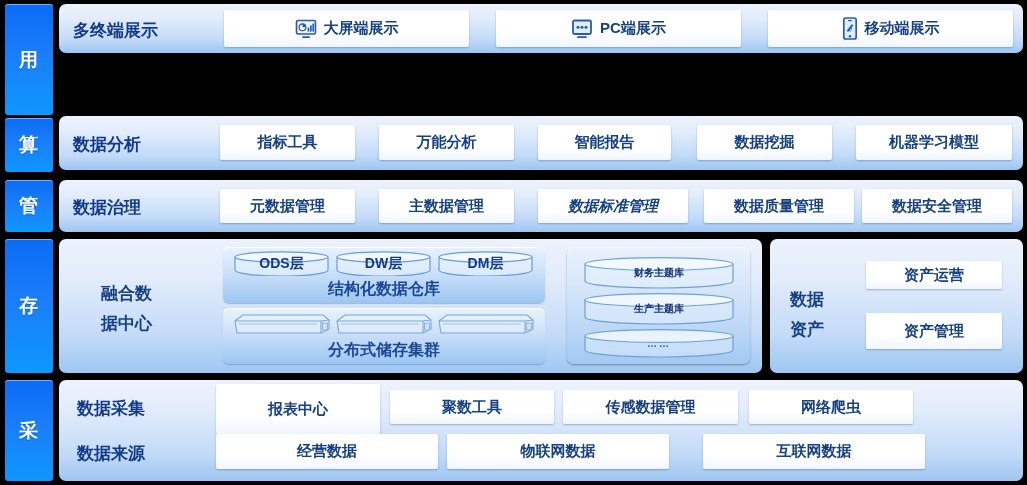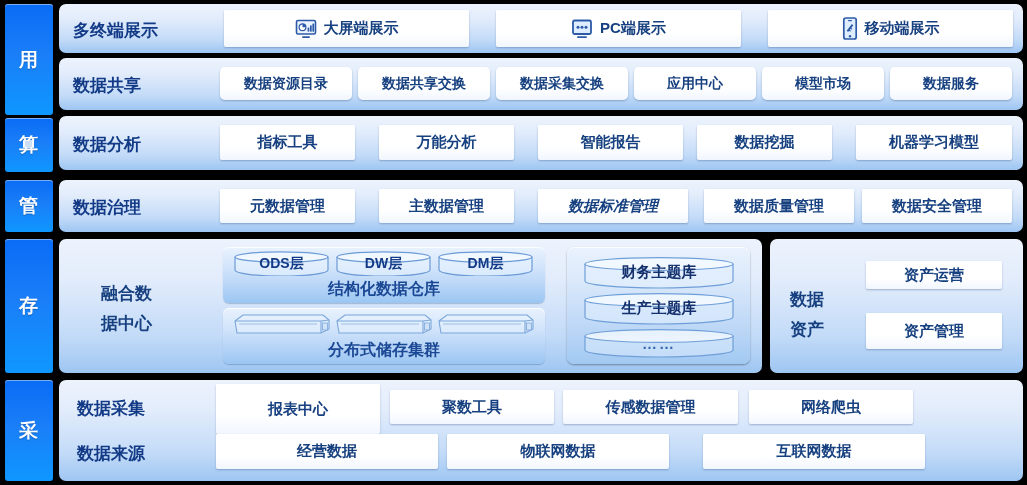--- a/index.html
+++ b/index.html
@@ -49,21 +49,21 @@
     font-size:16px;font-weight:bold;}
 
   .cyl{position:absolute;}
   .cyl .lbl{position:absolute;inset:0;display:flex;align-items:center;
     justify-content:center;color:#123a86;font-size:14px;font-weight:bold;
     white-space:nowrap;}
   .svr{position:absolute;}
 
   .bigcyl{position:absolute;}
   .bigcyl .lbl{position:absolute;inset:0;display:flex;align-items:center;
-    justify-content:center;color:#14306d;font-size:15px;font-weight:bold;
+    justify-content:center;color:#14306d;font-size:10px;font-weight:bold;
     white-space:nowrap;}
 </style>
 </head>
 <body>
 
 <div class="canvas">
 
   <div class="spine" style="top:4px;height:111px;">
       <span>用</span>
     </div>
@@ -118,51 +118,30 @@
           <rect x="6" y="3" width="4" height="1.2" rx=".6" fill="#2c5aa8"></rect>
           <circle cx="8" cy="19.3" r="1.2" fill="#2c5aa8"></circle>
           <path d="M5.4 14.4 L10.6 7.6" stroke="#2c5aa8" stroke-width="1.8"></path>
           <path d="M6.4 12.6 L8.6 14.2 M7.8 10.6 L10 12.2" stroke="#2c5aa8" stroke-width="1.1"></path>
         </svg>
       </span>
       <span class="txt">移动端展示</span>
     </div>
   </div>
 
-  <div class="panel" style="top:58px;width:964px;height:52px;">
-    <div class="rowlabel" style="left:14px;top:16px;">数据共享</div>
-    <div class="pill small" style="left:161px;top:9px;width:132px;height:33px;">
-        <span>数据资源目录</span>
-      </div>
-    <div class="pill small" style="left:299px;top:9px;width:132px;height:33px;">
-        <span>数据共享交换</span>
-      </div>
-    <div class="pill small" style="left:437px;top:9px;width:132px;height:33px;">
-        <span>数据采集交换</span>
-      </div>
-    <div class="pill small" style="left:575px;top:9px;width:122px;height:33px;">
-        <span>应用中心</span>
-      </div>
-    <div class="pill small" style="left:703px;top:9px;width:122px;height:33px;">
-        <span>模型市场</span>
-      </div>
-    <div class="pill small" style="left:831px;top:9px;width:122px;height:33px;">
-        <span>数据服务</span>
-      </div>
-  </div>
 
   <div class="panel" style="top:116px;width:964px;height:54px;">
     <div class="rowlabel" style="left:14px;top:17px;">数据分析</div>
     <div class="pill" style="left:161px;top:9px;width:135px;height:35px;">
         <span>指标工具</span>
       </div>
     <div class="pill" style="left:320px;top:9px;width:135px;height:35px;">
         <span>万能分析</span>
       </div>
-    <div class="pill" style="left:479px;top:9px;width:145px;height:35px;">
+    <div class="pill" style="left:479px;top:9px;width:133px;height:35px;">
         <span>智能报告</span>
       </div>
     <div class="pill" style="left:638px;top:9px;width:135px;height:35px;">
         <span>数据挖掘</span>
       </div>
     <div class="pill" style="left:797px;top:9px;width:156px;height:35px;">
         <span>机器学习模型</span>
       </div>
   </div>
 

